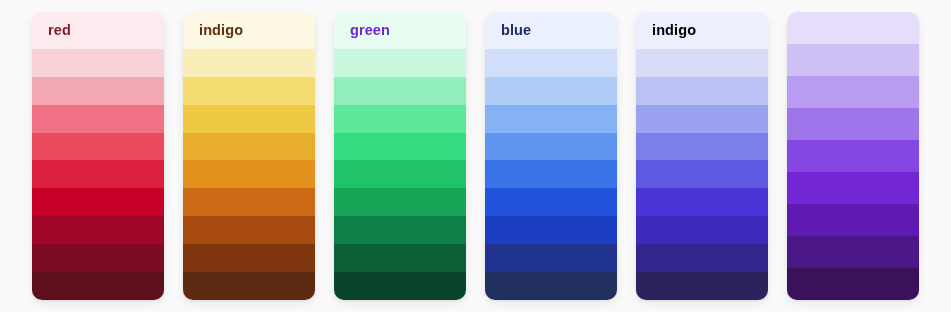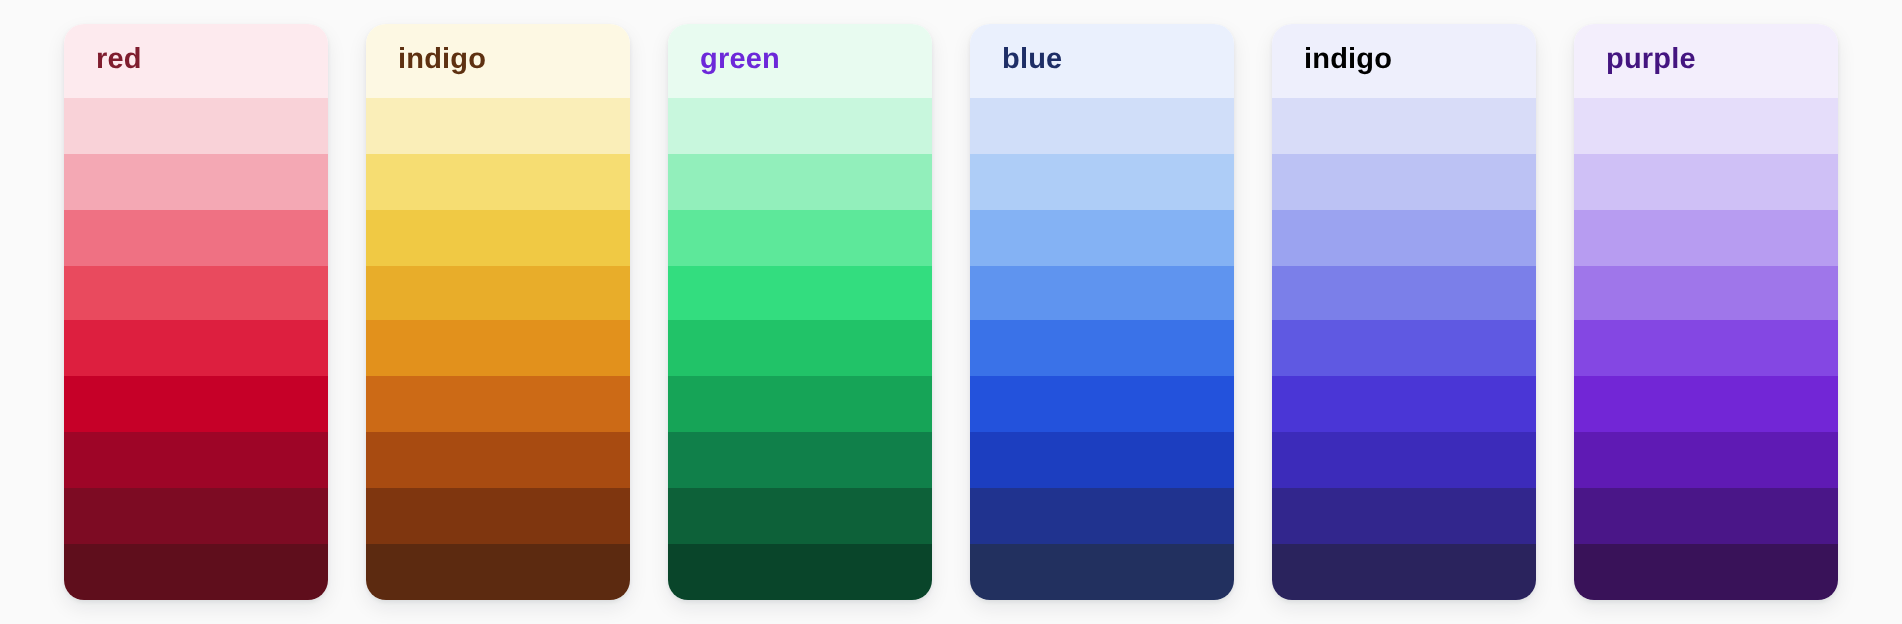--- a/index.html
+++ b/index.html
@@ -128,23 +128,20 @@
       <div class="swatch" style="background: rgb(188, 194, 244);"></div>
       <div class="swatch" style="background: rgb(155, 163, 240);"></div>
       <div class="swatch" style="background: rgb(123, 127, 233);"></div>
       <div class="swatch" style="background: rgb(95, 89, 226);"></div>
       <div class="swatch" style="background: rgb(74, 54, 214);"></div>
       <div class="swatch" style="background: rgb(60, 43, 186);"></div>
       <div class="swatch" style="background: rgb(50, 38, 141);"></div>
       <div class="swatch" style="background: rgb(42, 35, 93);"></div>
     </div>
     <div class="palette-card">
-      <div class="swatch head" style="background: rgb(243, 238, 252);">
-        <span class="palette-label" style="color: rgb(68, 21, 128);">purple</span>
-      </div>
       <div class="swatch" style="background: rgb(229, 221, 250);"></div>
       <div class="swatch" style="background: rgb(207, 192, 246);"></div>
       <div class="swatch" style="background: rgb(183, 156, 241);"></div>
       <div class="swatch" style="background: rgb(159, 118, 234);"></div>
       <div class="swatch" style="background: rgb(132, 71, 227);"></div>
       <div class="swatch" style="background: rgb(114, 38, 214);"></div>
       <div class="swatch" style="background: rgb(95, 26, 180);"></div>
       <div class="swatch" style="background: rgb(74, 22, 136);"></div>
       <div class="swatch" style="background: rgb(57, 18, 89);"></div>
     </div>

